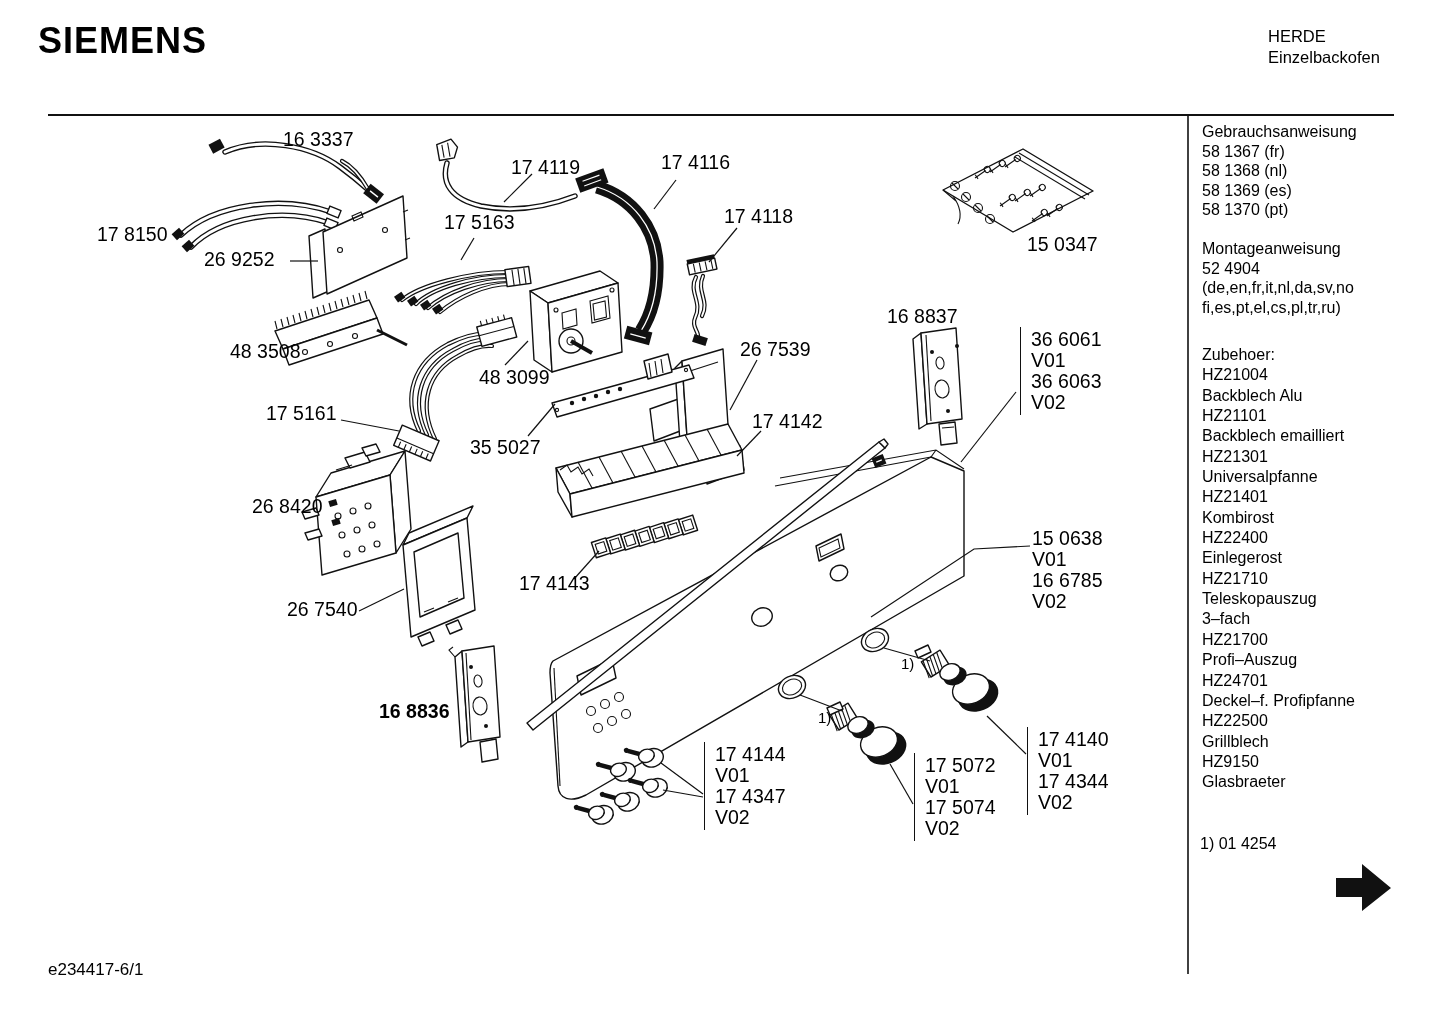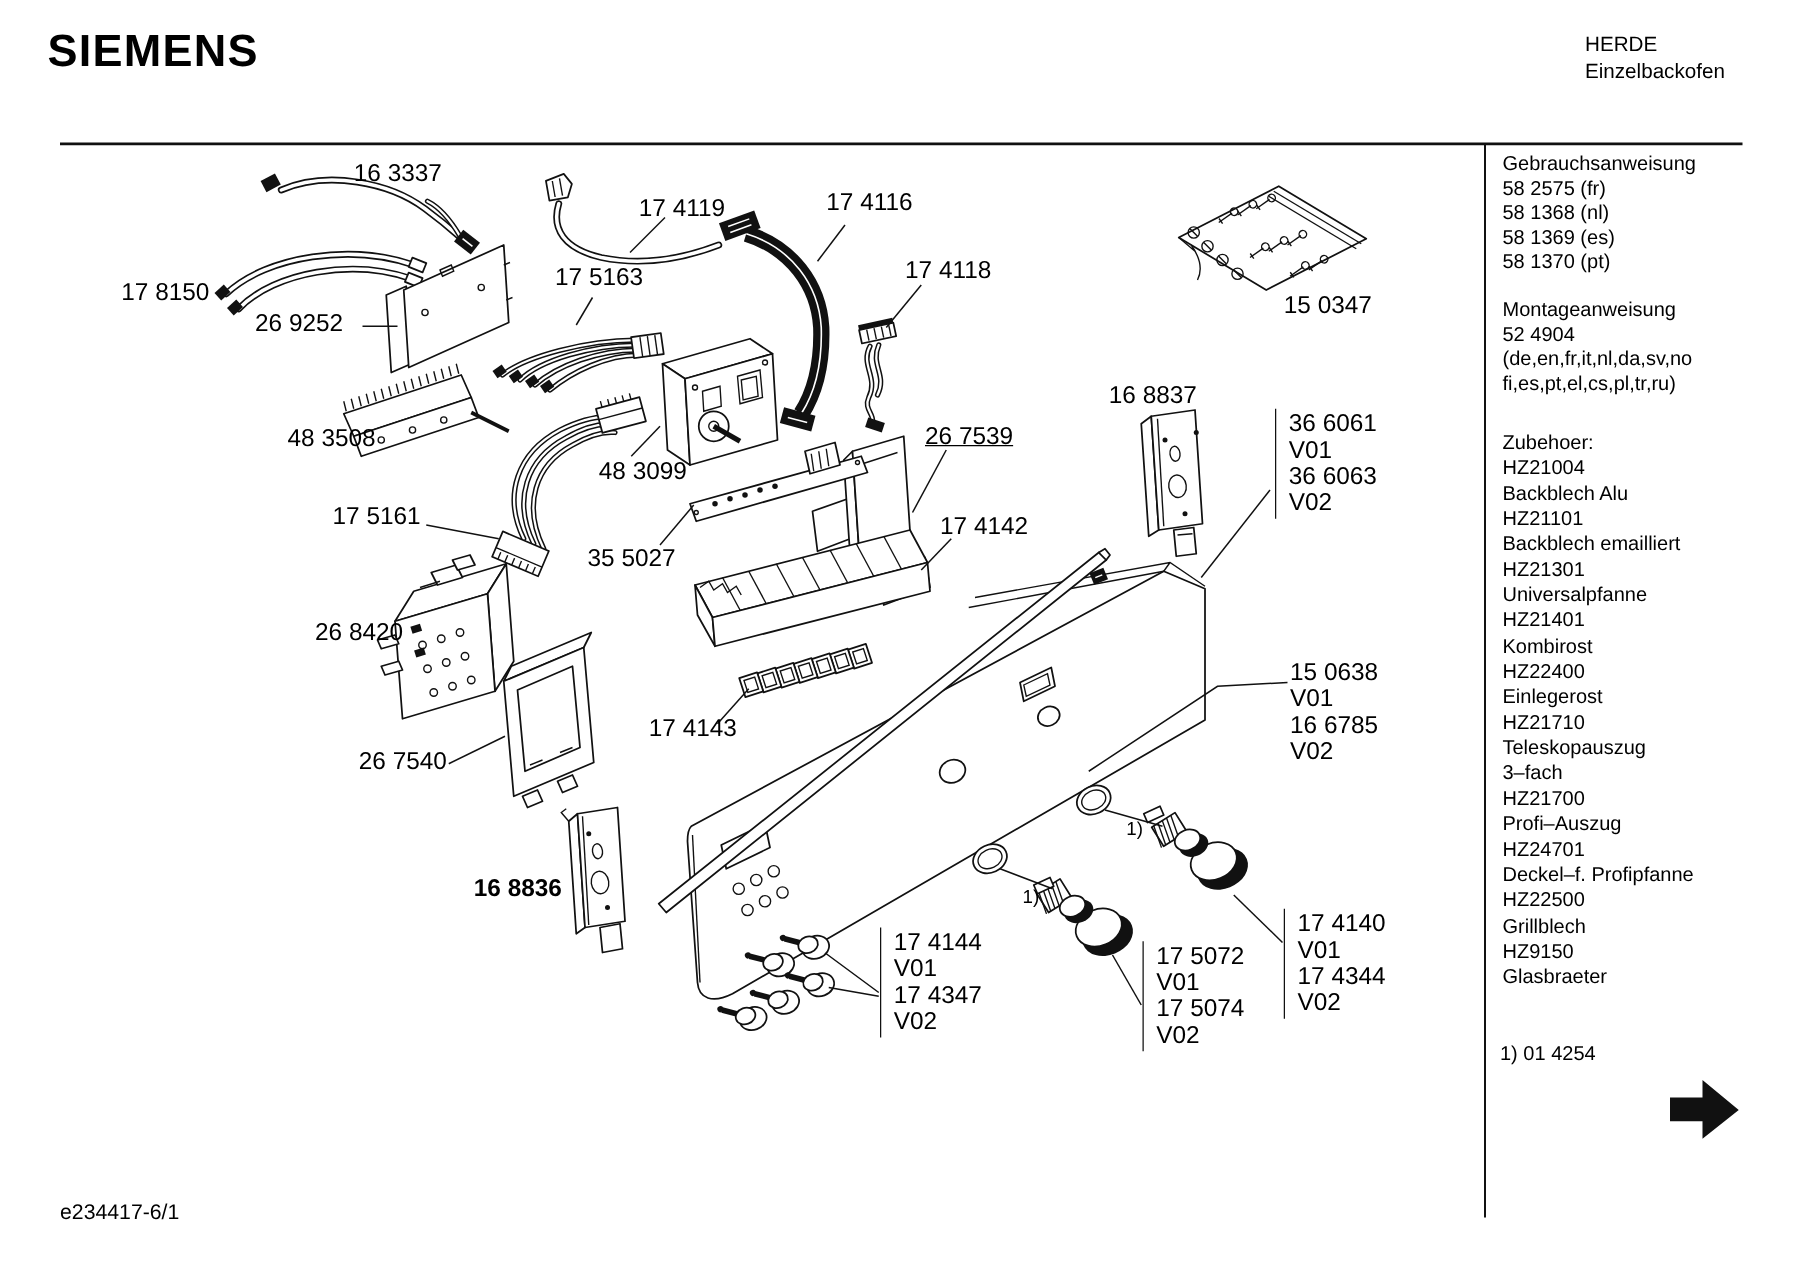--- a/index.html
+++ b/index.html
@@ -518,41 +518,41 @@
       <path d="M884,648 L930,661 M800,695 L842,711"></path>
     </g>
 
     <polygon points="1336,878 1362,878 1362,864 1391,888 1362,911 1362,897 1336,897" class="bk"></polygon>
   </svg>
 
   <div class="brand">SIEMENS</div>
   <div class="category"><span>HERDE</span>
 <span>Einzelbackofen</span></div>
 
-  <div class="sb" id="sb-instructions"><div>Gebrauchsanweisung</div><div>58 2575 (fr)</div><div>58 1368 (nl)</div><div>58 1369 (es)</div><div>58 1370 (pt)</div><div>&nbsp;</div><div>Montageanweisung</div><div>52 4904</div><div>(de,en,fr,it,nl,da,sv,no</div><div>fi,es,pt,el,cs,pl,tr,ru)</div></div>
+  <div class="sb" id="sb-instructions"><div>Gebrauchsanweisung</div><div>58 1367 (fr)</div><div>58 1368 (nl)</div><div>58 1369 (es)</div><div>58 1370 (pt)</div><div>&nbsp;</div><div>Montageanweisung</div><div>52 4904</div><div>(de,en,fr,it,nl,da,sv,no</div><div>fi,es,pt,el,cs,pl,tr,ru)</div></div>
   <div class="sb" id="sb-accessories"><div>Zubehoer:</div><div>HZ21004</div><div>Backblech Alu</div><div>HZ21101</div><div>Backblech emailliert</div><div>HZ21301</div><div>Universalpfanne</div><div>HZ21401</div><div>Kombirost</div><div>HZ22400</div><div>Einlegerost</div><div>HZ21710</div><div>Teleskopauszug</div><div>3–fach</div><div>HZ21700</div><div>Profi–Auszug</div><div>HZ24701</div><div>Deckel–f. Profipfanne</div><div>HZ22500</div><div>Grillblech</div><div>HZ9150</div><div>Glasbraeter</div></div>
   <div class="sb" id="sb-footnote">1) 01 4254</div>
 
   <div id="labels">
       <div class="part-label" style="left: 283px; top: 129px;">16 3337</div>
       <div class="part-label" style="left: 97px; top: 224px;">17 8150</div>
       <div class="part-label" style="left: 204px; top: 249px;">26 9252</div>
       <div class="part-label" style="left: 511px; top: 157px;">17 4119</div>
       <div class="part-label" style="left: 444px; top: 212px;">17 5163</div>
       <div class="part-label" style="left: 661px; top: 152px;">17 4116</div>
       <div class="part-label" style="left: 724px; top: 206px;">17 4118</div>
       <div class="part-label" style="left: 1027px; top: 234px;">15 0347</div>
       <div class="part-label" style="left: 887px; top: 306px;">16 8837</div>
       <div class="part-label bar" style="left: 1020px; top: 327px;">36 6061
 V01
 36 6063
 V02</div>
       <div class="part-label" style="left: 230px; top: 341px;">48 3508</div>
       <div class="part-label" style="left: 459px; top: 367px; margin-left: 20px;">48 3099</div>
-      <div class="part-label" style="left: 740px; top: 339px; text-decoration: underline;">26 7539</div>
+      <div class="part-label" style="left: 740px; top: 339px;">26 7539</div>
       <div class="part-label" style="left: 266px; top: 403px;">17 5161</div>
       <div class="part-label" style="left: 470px; top: 437px;">35 5027</div>
       <div class="part-label" style="left: 752px; top: 411px;">17 4142</div>
       <div class="part-label" style="left: 212px; top: 496px; margin-left: 40px;">26 8420</div>
       <div class="part-label" style="left: 1032px; top: 528px;">15 0638
 V01
 16 6785
 V02</div>
       <div class="part-label" style="left: 287px; top: 599px;">26 7540</div>
       <div class="part-label" style="left: 519px; top: 573px;">17 4143</div>

